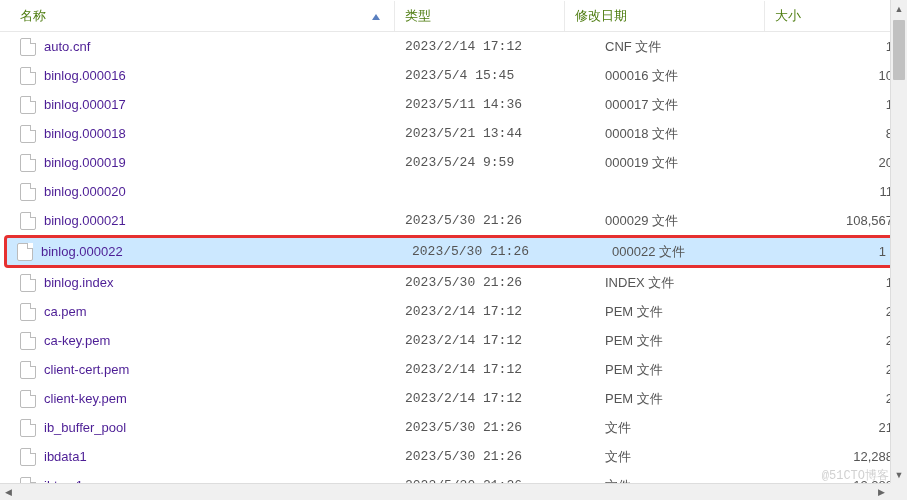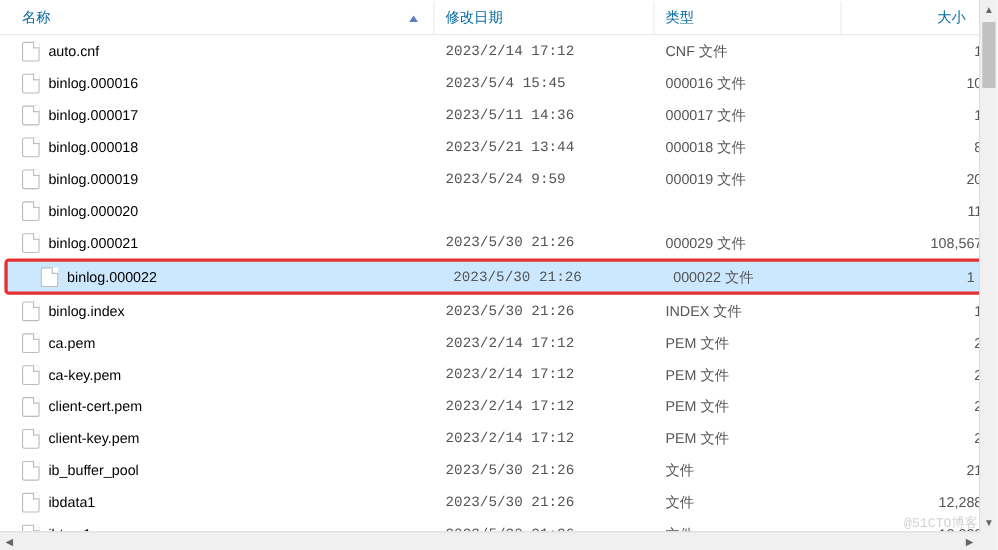--- a/index.html
+++ b/index.html
@@ -20,32 +20,32 @@
       flex-direction: column;
     }
     .header {
       display: flex;
       border-bottom: 1px solid #e8e8e8;
       height: 32px;
       align-items: center;
       padding-right: 17px;
     }
     .col-header {
-      color: #0369a1;
+      color: #4d7c0f;
       font-size: 13px;
       padding: 6px 10px;
       border-right: 1px solid #eaeaea;
       display: flex;
       align-items: center;
       gap: 6px;
     }
     .col-name { width: 395px; padding-left: 20px; }
     .col-date { width: 200px; }
     .col-type { width: 170px; }
-    .col-size { flex: 1; text-align: right; justify-content: flex-end; border-right: none; padding-right: 12px; }
+    .col-size { flex: 1; text-align: right; border-right: none; padding-right: 24px; }
     .sort-arrow {
       width: 8px;
       height: 8px;
       border-left: 4px solid transparent;
       border-right: 4px solid transparent;
       border-bottom: 6px solid #5a7fbf;
       display: inline-block;
       margin-left: auto;
       margin-right: 4px;
     }
@@ -63,28 +63,28 @@
     .row.selected {
       background: #cce8ff;
     }
     .row.highlighted {
       border: 3px solid #e63030;
       border-radius: 4px;
       margin: 0 4px;
       box-sizing: border-box;
       height: 33px;
     }
-    .row.highlighted .cell-name { padding-left: 30px; }
+    .row.highlighted .cell-name { padding-left: 10px; }
     .cell-name {
       width: 395px;
       padding-left: 20px;
       display: flex;
       align-items: center;
       gap: 8px;
-      color: #000000;
+      color: #4c1d95;
     }
     .cell-date { width: 200px; padding-left: 10px; font-family: Liberation Mono, monospace; }
     .cell-type { width: 170px; padding-left: 10px; }
     .cell-size { flex: 1; text-align: right; padding-right: 14px; }
     .file-icon {
       width: 16px;
       height: 18px;
       border: 1px solid #bbb;
       border-radius: 2px;
       background: #fff;
@@ -167,25 +167,25 @@
   </style>
 </head>
 <body>
 
 <div class="container">
   <div class="header">
     <div class="col-header col-name">
       <span>名称</span>
       <span class="sort-arrow"></span>
     </div>
+    <div class="col-header col-type">
+      <span>类型</span>
+    </div>
     <div class="col-header col-date">
       <span>修改日期</span>
-    </div>
-    <div class="col-header col-type">
-      <span>类型</span>
     </div>
     <div class="col-header col-size">
       <span>大小</span>
     </div>
   </div>
   <div class="rows" id="rows">
       <div class="row">
         <div class="cell-name">
           <span class="file-icon"></span>
           <span>auto.cnf</span>

